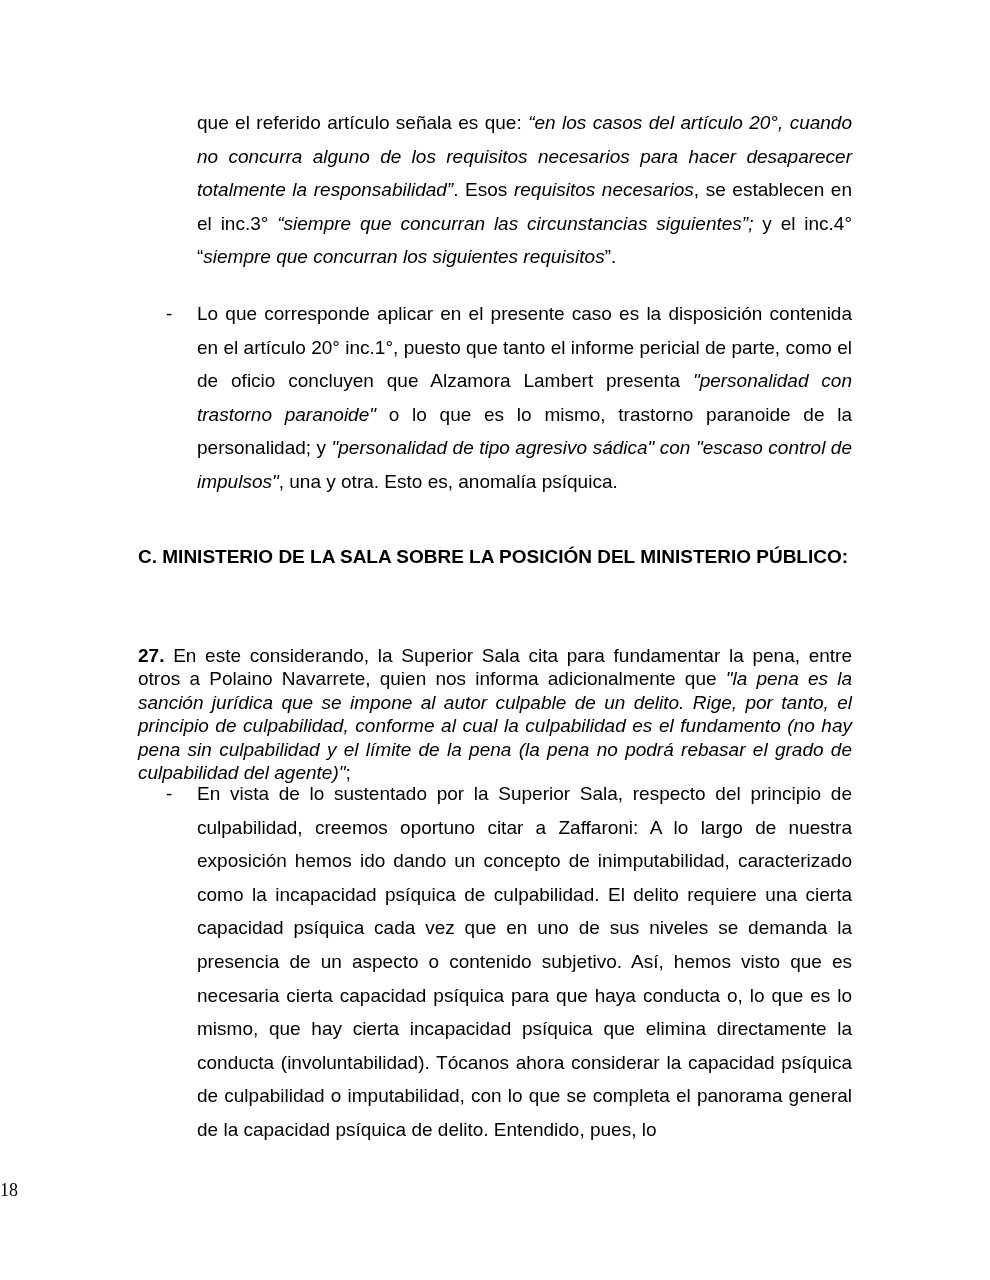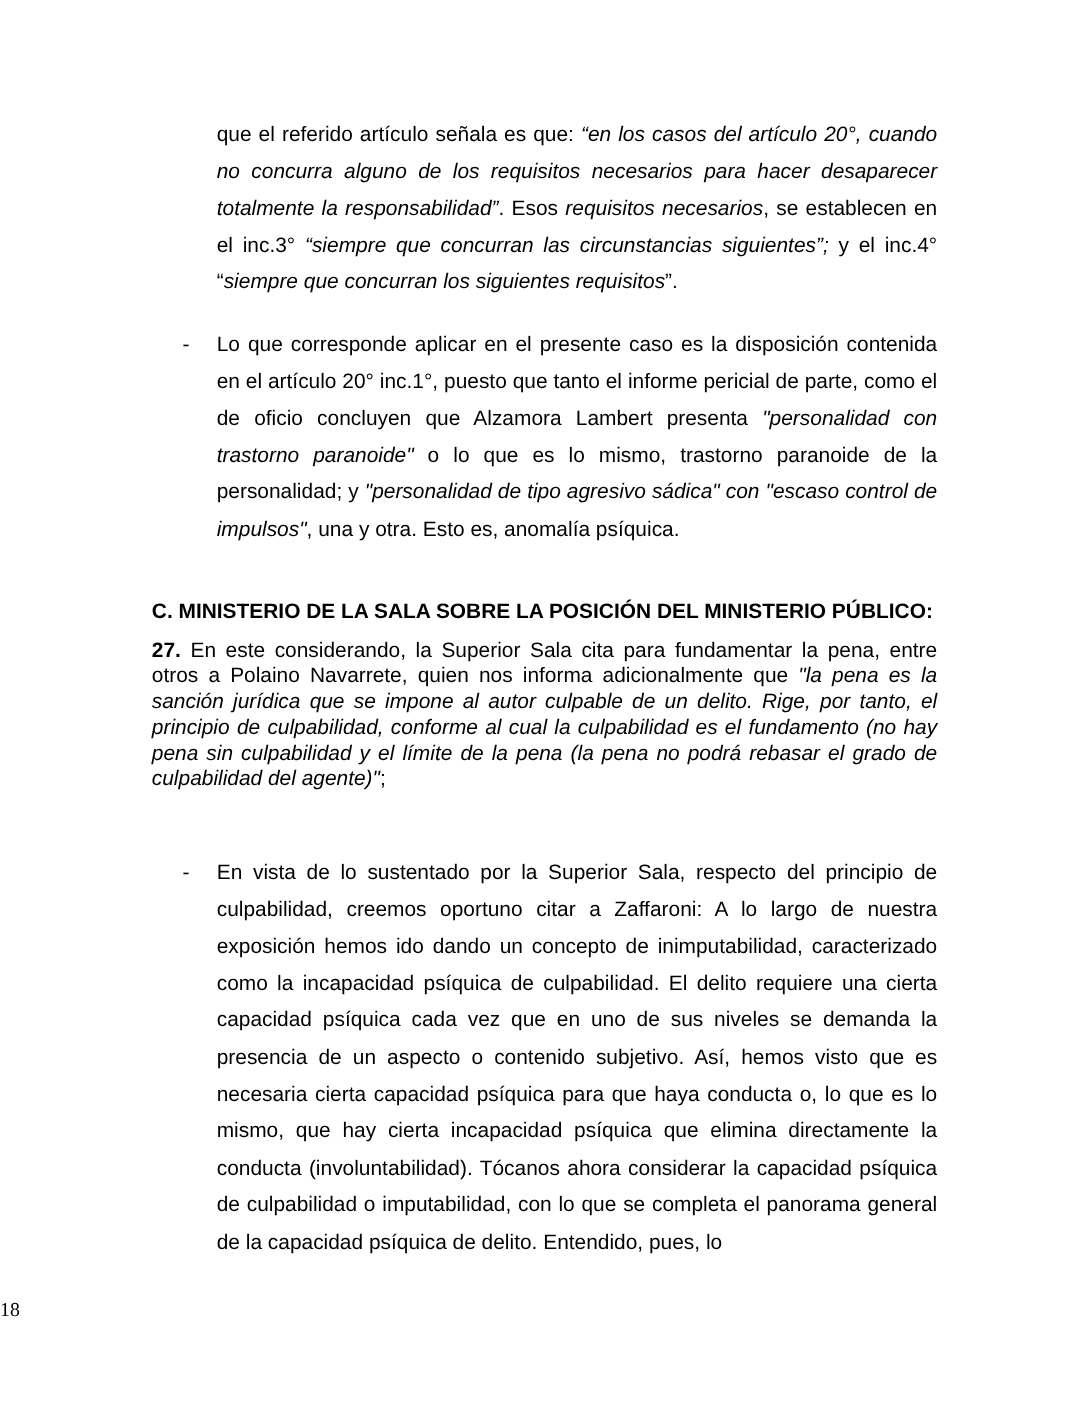--- a/index.html
+++ b/index.html
@@ -40,21 +40,21 @@
   }
   .section-heading {
     left: 138px;
     top: 544px;
     width: 714px;
     font-weight: bold;
     line-height: 25px;
   }
   .para-27 {
     left: 138px;
-    top: 580px;
+    top: 644px;
     width: 714px;
   }
   .it { font-style: italic; }
   .bd { font-weight: bold; }
   .page-footer {
     position: absolute;
     left: 0;
     top: 1180px;
     width: 100%;
     text-align: left;

